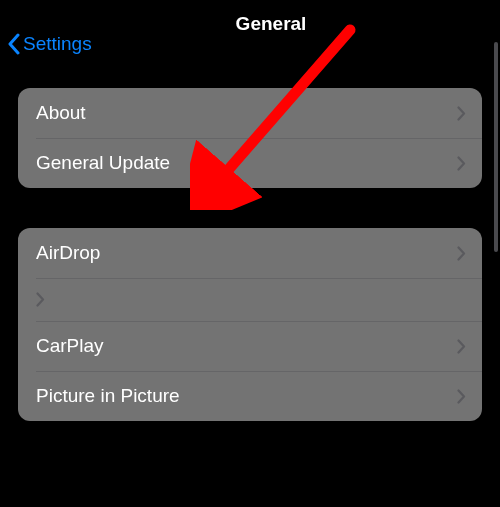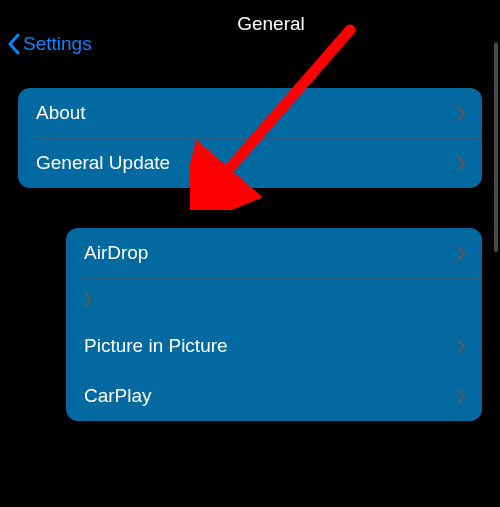--- a/index.html
+++ b/index.html
@@ -43,37 +43,36 @@
     .back-chevron svg {
       width: 13px;
       height: 22px;
     }
     .nav-title {
       position: absolute;
       left: 0;
       right: 0;
       text-align: center;
       font-size: 19px;
-      font-weight: 400;
+      font-weight: 700;
       color: #ffffff;
       pointer-events: none;
       padding-left: 42px;
     }
     .content {
       padding: 0 18px;
     }
     .group {
-      background: #0369a1;
+      background: #737373;
       border-radius: 12px;
       overflow: hidden;
       margin-top: 40px;
     }
     .group + .group {
       margin-top: 40px;
-      margin-left: 48px;
     }
     .row {
       display: flex;
       align-items: center;
       justify-content: space-between;
       padding: 14px 16px 14px 18px;
       font-size: 19px;
       color: #ffffff;
       cursor: pointer;
       position: relative;
@@ -160,29 +159,29 @@
       </span>
     </div>
     <div class="row">
       <span class="chevron">
         <svg viewBox="0 0 9 15" fill="none">
             <path d="M1.5 1.5 L7 7.5 L1.5 13.5" stroke="currentColor" stroke-width="2.2" stroke-linecap="round" stroke-linejoin="round"></path>
           </svg>
       </span>
     </div>
     <div class="row">
-      <span>Picture in Picture</span>
+      <span>CarPlay</span>
       <span class="chevron">
         <svg viewBox="0 0 9 15" fill="none">
             <path d="M1.5 1.5 L7 7.5 L1.5 13.5" stroke="currentColor" stroke-width="2.2" stroke-linecap="round" stroke-linejoin="round"></path>
           </svg>
       </span>
     </div>
     <div class="row">
-      <span>CarPlay</span>
+      <span>Picture in Picture</span>
       <span class="chevron">
         <svg viewBox="0 0 9 15" fill="none">
             <path d="M1.5 1.5 L7 7.5 L1.5 13.5" stroke="currentColor" stroke-width="2.2" stroke-linecap="round" stroke-linejoin="round"></path>
           </svg>
       </span>
     </div>
   </div>
 
 </div>
 

